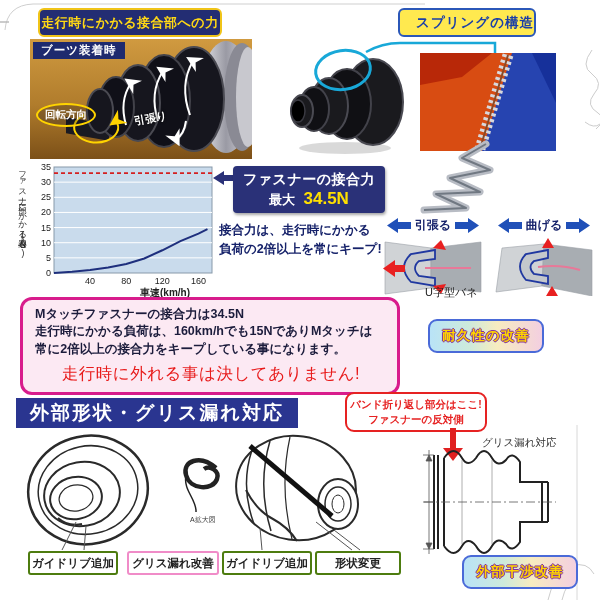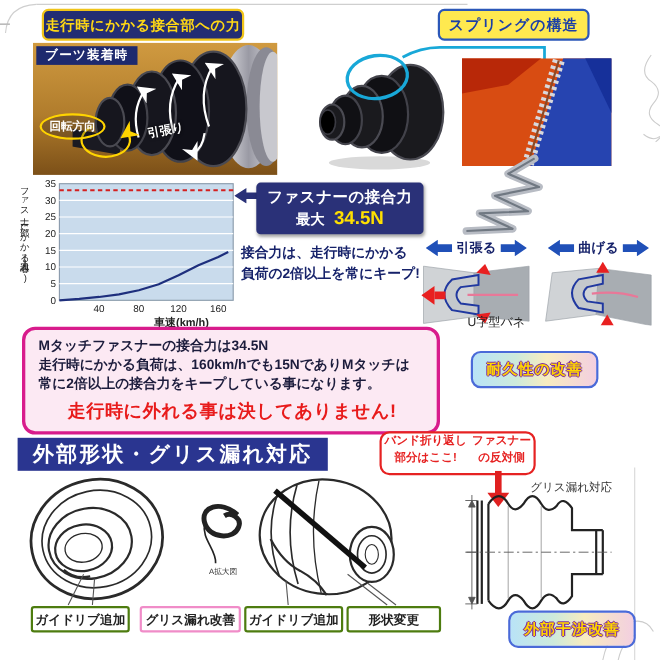--- a/index.html
+++ b/index.html
@@ -34,28 +34,28 @@
   .dbl-arrow span{font-size:12px;font-weight:bold;color:#16226a;white-space:nowrap;}
   .u-label{font-size:11px;color:#222222;}
 
   .badge{border:2px solid #4a6ad8;border-radius:9px;display:flex;align-items:center;justify-content:center;
     background:linear-gradient(90deg,#b9e3f7 0%,#cdeadb 35%,#f7ecc0 60%,#f3cfe0 100%);
     color:#ffd400;font-size:13.5px;font-weight:bold;letter-spacing:1px;
     text-shadow:-1px 0 #8030a0,1px 0 #8030a0,0 -1px #8030a0,0 1px #8030a0;}
 
   .pink-box{background:#fce9f3;border:3px solid #d81c8c;border-radius:12px;padding:6px 10px 0 12px;}
   .pink-line{color:#1c1c3c;font-size:12.5px;font-weight:bold;line-height:1.38;white-space:nowrap;}
-  .pink-highlight{color:#e81b1b;font-size:16.5px;font-weight:bold;text-align:center;margin-top:5px;letter-spacing:.5px;}
+  .pink-highlight{color:#e81b1b;font-size:16.5px;font-weight:normal;text-align:center;margin-top:5px;letter-spacing:.5px;}
 
   .bottom-title{background:#2a3590;color:#ffffff;font-size:19px;font-weight:bold;
     display:flex;align-items:center;justify-content:center;letter-spacing:2px;}
 
   .red-callout{background:#ffffff;border:2px solid #e62222;border-radius:9px;color:#e62222;
     font-size:10.5px;font-weight:bold;text-align:center;line-height:1.45;display:flex;
-    justify-content:center;}
+    flex-direction:column;justify-content:center;}
 
   .groove-note{font-size:10.5px;color:#333333;white-space:nowrap;}
   .detail-caption{font-size:7px;color:#333333;}
 
   .lblbox{border-radius:3px;background:#ffffff;display:flex;align-items:center;justify-content:center;
     font-size:11.5px;font-weight:bold;color:#222222;height:20px;white-space:nowrap;}
   .lbl-cyan{border:2px solid #4d7c0f;}
   .lbl-pink{border:2px solid #f08cc8;}
 
   .chart-xlabel{font-size:10px;color:#222222;font-weight:bold;text-align:right;}
@@ -75,21 +75,21 @@
     <path d="M592,50 q-12,16 0,24 q12,9 2,20 q-9,11 4,19 q10,6 -2,16" stroke="#cccccc" stroke-width="1" fill="none"></path>
     <path d="M585,122 q9,7 15,2" stroke="#cccccc" stroke-width="1" fill="none"></path>
     <path d="M548,600 q6,-28 24,-34 q15,-5 22,8" stroke="#cccccc" stroke-width="1" fill="none"></path>
     <path d="M562,600 q4,-18 16,-23" stroke="#cccccc" stroke-width="1" fill="none"></path>
   </svg>
 
   <div class="abs banner-navy" style="left:38px;top:8px;width:180px;height:25px;">
     <span>走行時にかかる接合部への力</span>
   </div>
 
-  <div class="abs banner-yellow" style="left:398px;top:8px;width:134px;height:25px;">
+  <div class="abs banner-yellow" style="left:398px;top:8px;width:134px;height:25px;justify-content:flex-end;">
     <span>スプリングの構造</span>
   </div>
 
   <div class="abs photo" style="left:30px;top:39px;width:186px;height:120px;padding-left:36px;">
     <svg width="186" height="120" viewBox="0 0 186 120">
       <defs>
         <linearGradient id="metalg" x1="0" y1="0" x2="1" y2="0">
           <stop offset="0" stop-color="#e8e8ec"></stop>
             <stop offset=".5" stop-color="#9a9aa4"></stop>
             <stop offset="1" stop-color="#d8d8de"></stop>

